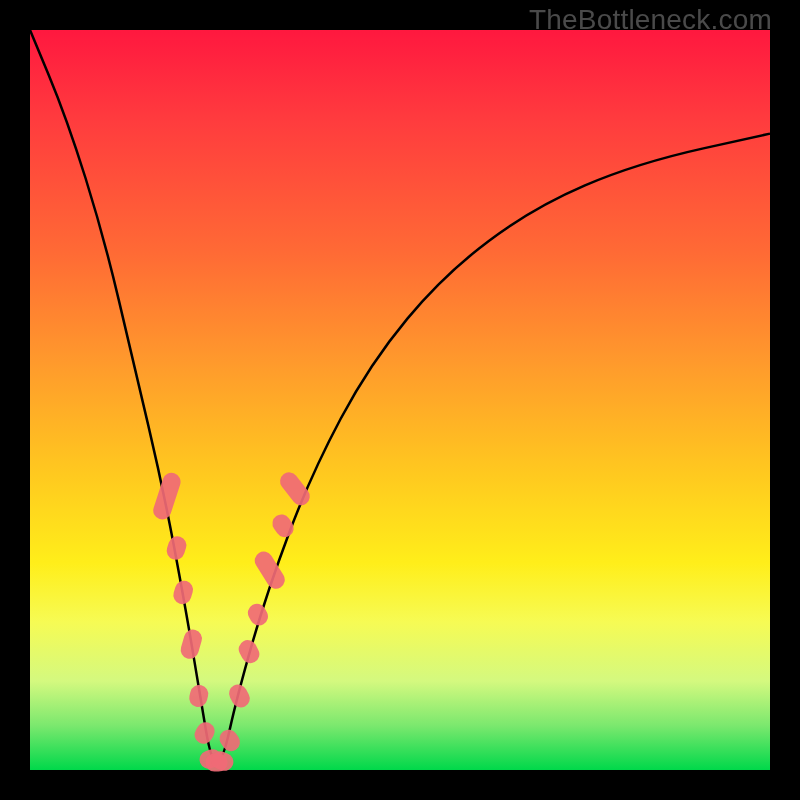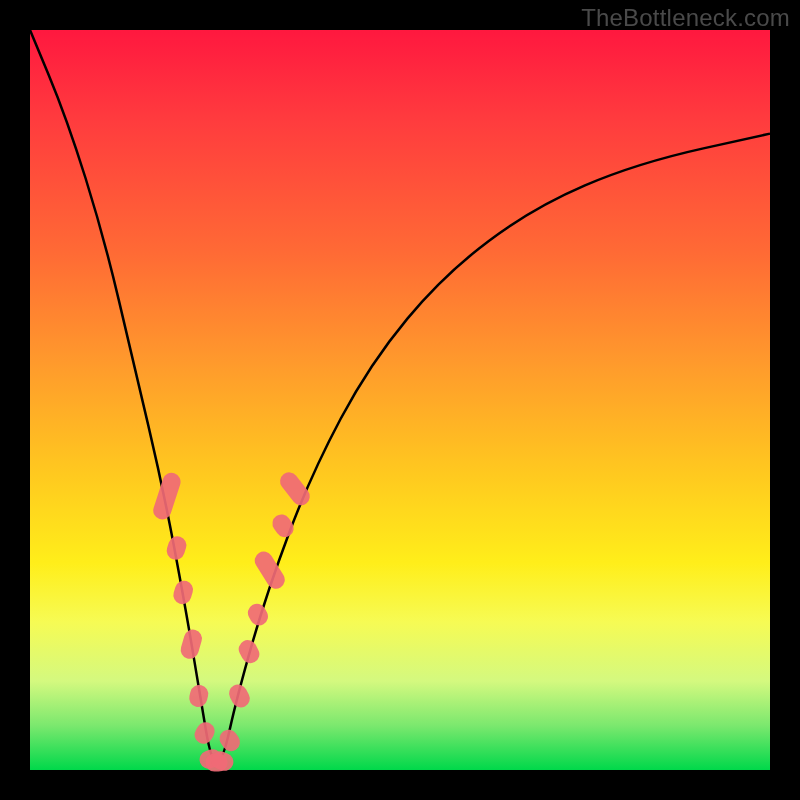--- a/index.html
+++ b/index.html
@@ -34,23 +34,23 @@
       #ffee1a 72%,
       #f6fb54 80%,
       #d4f97f 88%,
       #7be86e 94%,
       #00d84a 100%
     );
   }
   .watermark {
     position: absolute;
     top: 4px;
-    right: 10px;
+    right: 28px;
     color: #4a4a4a;
-    font-size: 24px;
+    font-size: 28px;
     font-weight: 400;
     letter-spacing: 0.2px;
     user-select: none;
   }
   svg.curve {
     position: absolute;
     left: 0;
     top: 0;
     width: 740px;
     height: 740px;

